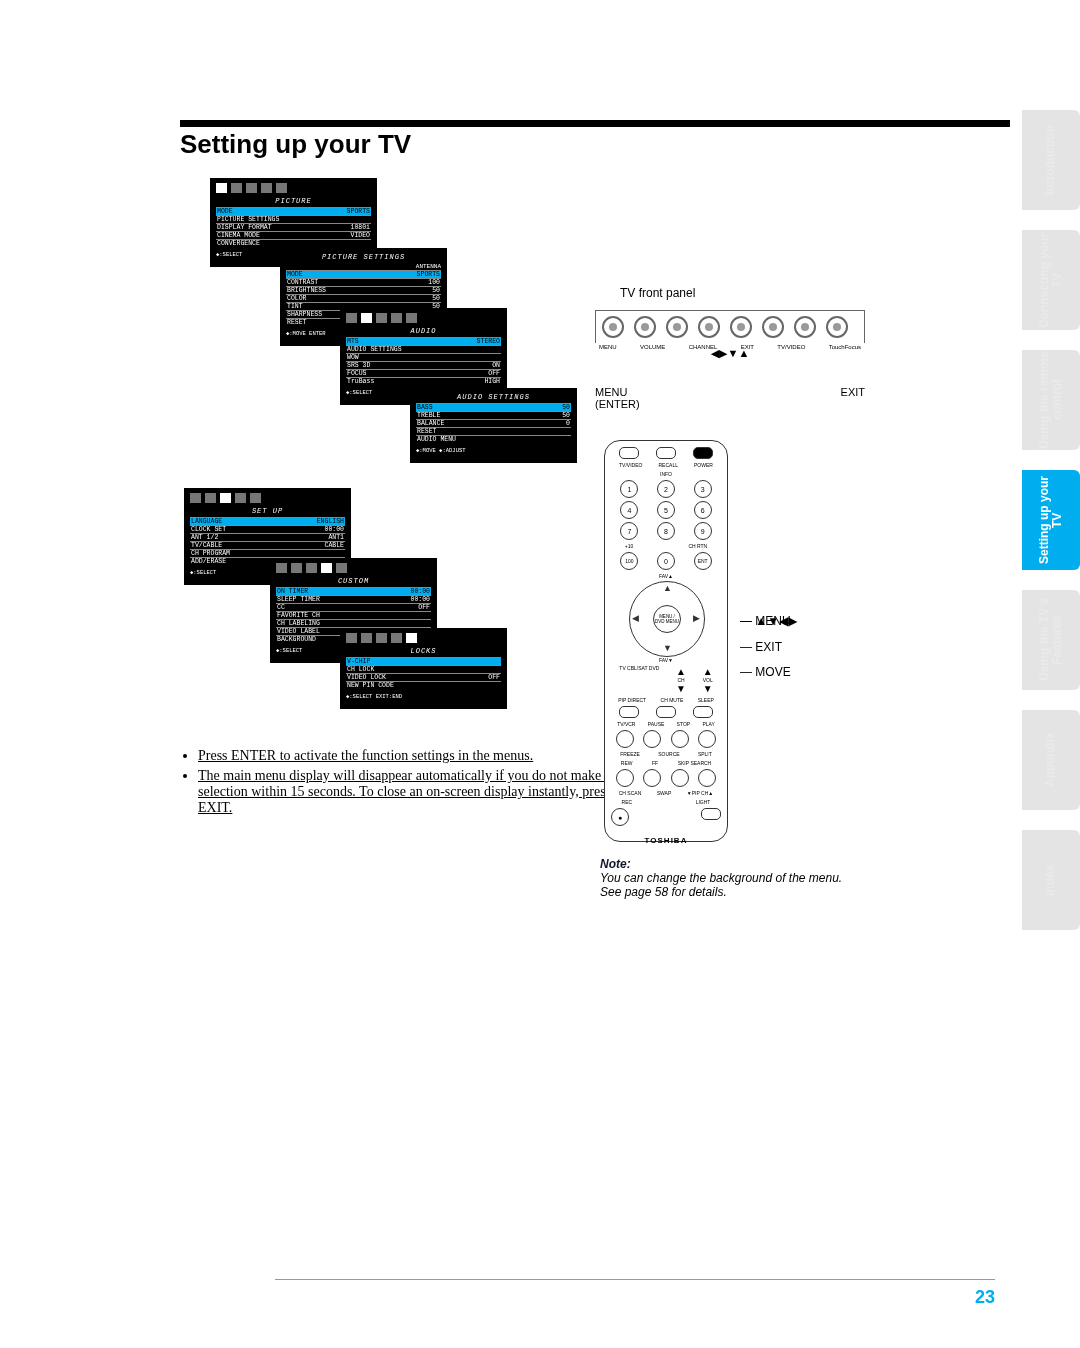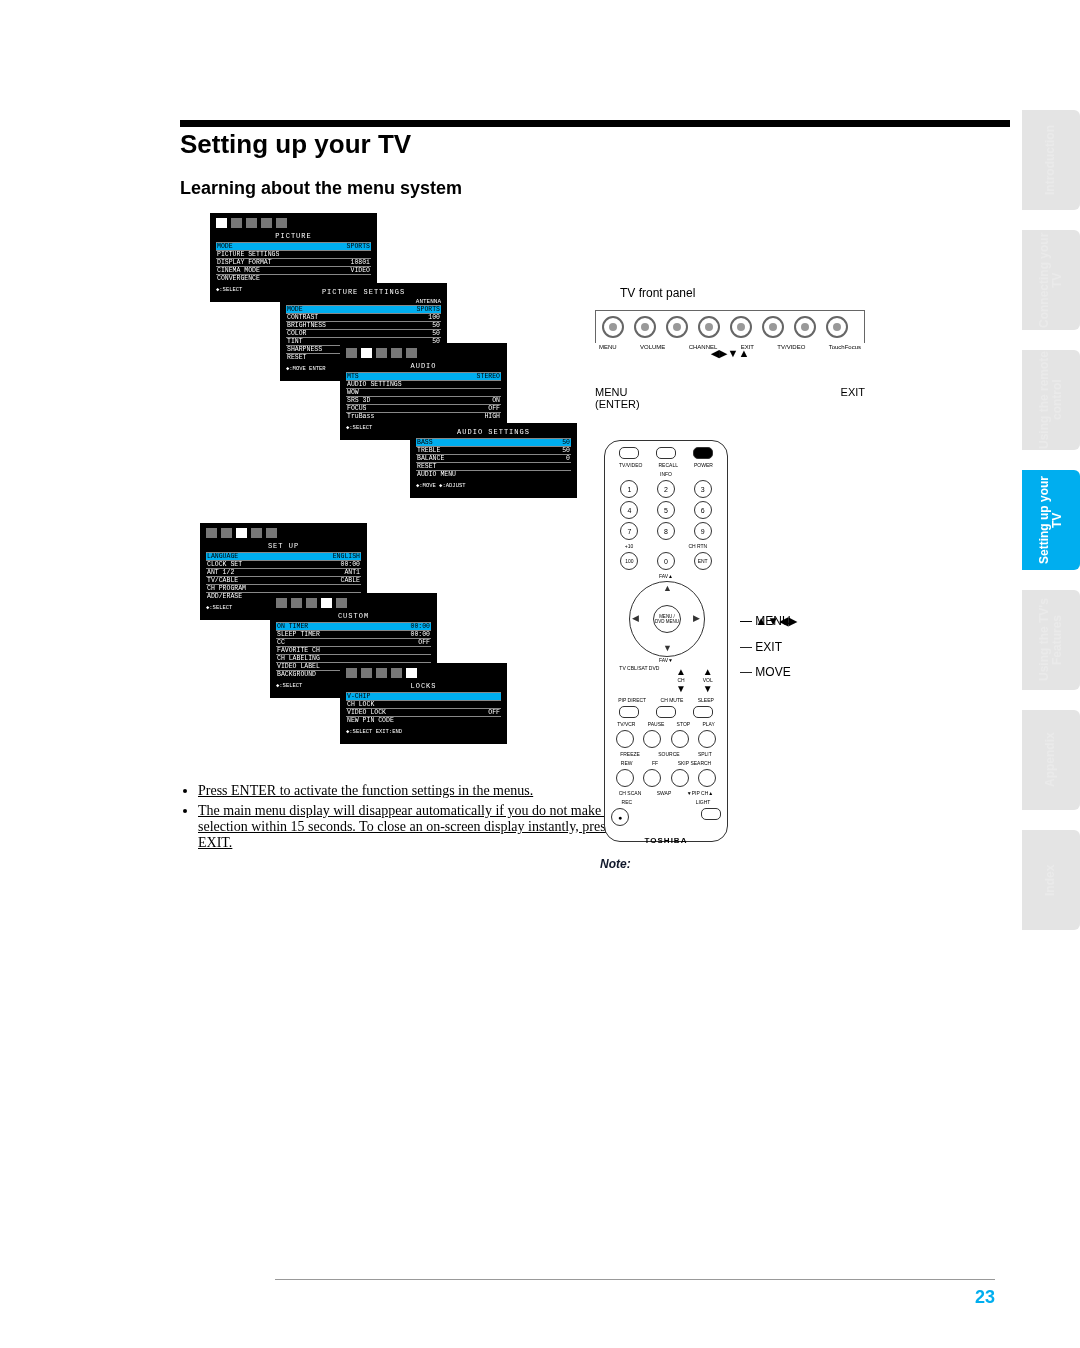--- a/index.html
+++ b/index.html
@@ -68,20 +68,21 @@
   }
   .menu-icons span {
     width: 11px; height: 10px; background: #777; display: inline-block;
   }
   .menu-icons span.on { background:#fff; }
   .menu-title {
     text-align: center;
     font-size: 7px;
     letter-spacing: 1px;
     margin-bottom: 2px;
+    font-style: italic;
   }
   .menu-row {
     display: flex;
     justify-content: space-between;
     border-top: 1px solid #888;
     padding: 0 1px;
     white-space: nowrap;
   }
   .menu-row.hl { background:#00aeef; color:#000; }
   .menu-foot {
@@ -192,21 +193,20 @@
   .tri{display:inline-block;font-size:10px;vertical-align:middle;}
 </style>
 </head>
 <body>
 
 <div class="page">
   <div class="title-bar">
     <h1 class="h1">Setting up your TV</h1>
   </div>
 
-  <h2 class="h2">Learning about the menu system</h2>
 
 
   <div class="menus-area">
 
     <div class="menu-box" style="left:30px;top:0;">
       <div class="menu-icons">
           <span class="on"></span>
           <span></span>
           <span></span>
           <span></span>
@@ -319,21 +319,21 @@
         </div>
       <div class="menu-row">
           <span>RESET</span>
         </div>
       <div class="menu-row">
           <span>AUDIO MENU</span>
         </div>
       <div class="menu-foot">◆:MOVE  ◆:ADJUST</div>
     </div>
 
-    <div class="menu-box" style="left:20px;top:310px;">
+    <div class="menu-box" style="left:4px;top:310px;">
       <div class="menu-icons">
           <span></span>
           <span></span>
           <span class="on"></span>
           <span></span>
           <span></span>
         </div>
       <div class="menu-title">SET UP</div>
       <div class="menu-row hl">
           <span>LANGUAGE</span>
@@ -594,20 +594,21 @@
   <div class="brand">TOSHIBA</div>
 </div>
 
 <div class="callout" style="left:740px;top:614px;text-align:center;">— <span>MENU</span></div>
 <div class="callout" style="left:740px;top:614px;">— <span>▲▼◀▶</span></div>
 <div class="callout" style="left:740px;top:640px;">— <span>EXIT</span></div>
 <div class="callout" style="left:740px;top:665px;">— <span>MOVE</span></div>
 
 <div class="note">
   <div class="nh">Note:</div>
+  <div class="nb">You can change the background of the menu. See page 58 for details.</div>
 </div>
 
 <div class="tabs">
   <div class="tab">Introduction</div>
   <div class="tab">Connecting your TV</div>
   <div class="tab">Using the remote control</div>
   <div class="tab active">Setting up your TV</div>
   <div class="tab">Using the TV's Features</div>
   <div class="tab">Appendix</div>
   <div class="tab">Index</div>

